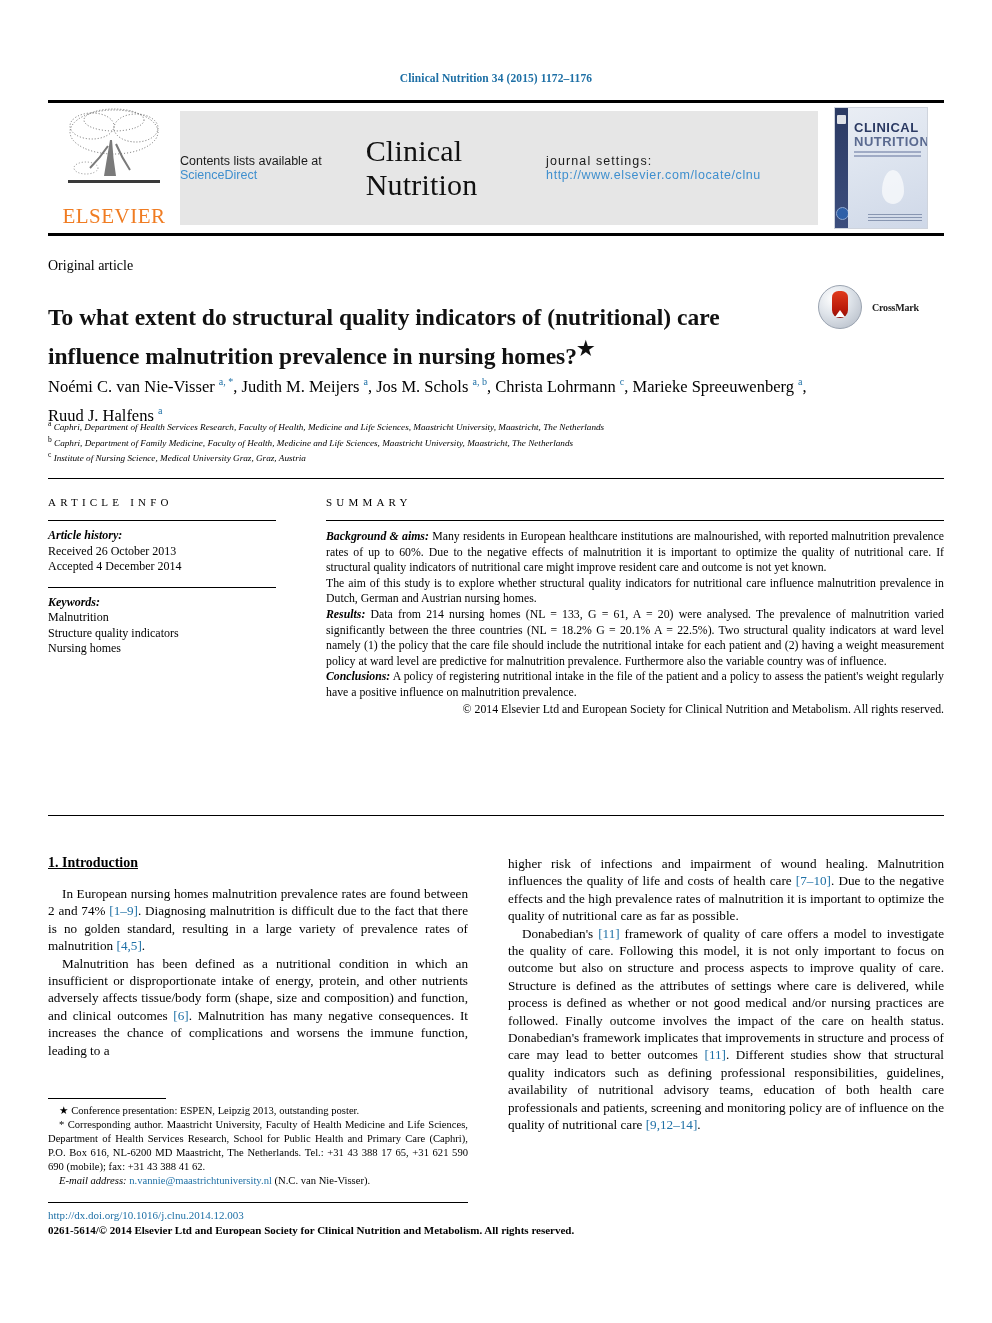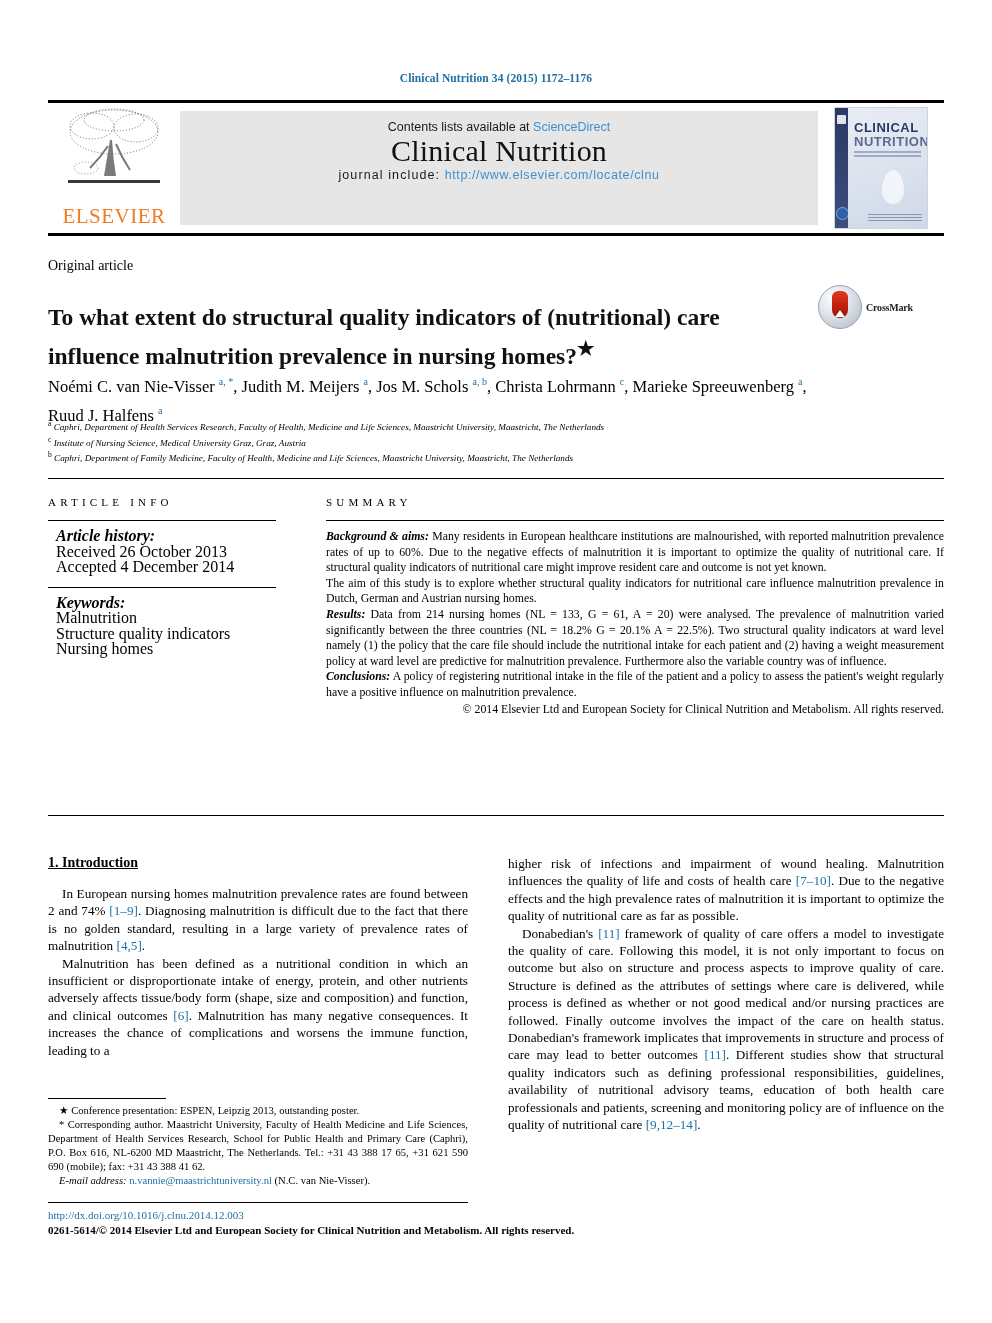--- a/index.html
+++ b/index.html
@@ -69,21 +69,21 @@
     font-size: 21px;
     letter-spacing: 0.5px;
     line-height: 1;
     margin-top: 12px;
   }
   .journal-block {
     flex: 1 1 auto;
     background: #e6e6e6;
     margin: 8px 0 8px 0;
     display: flex;
-    flex-direction: column;
+    flex-direction: row;
     align-items: center;
     justify-content: flex-start;
     padding: 9px 0 10px 0;
     box-sizing: border-box;
   }
   .contents-line {
     font-family: "Liberation Sans", sans-serif;
     font-size: 12.5px;
     color: #1a1a1a;
   }
@@ -202,21 +202,21 @@
     color: #111;
   }
   .crossmark {
     position: absolute;
     right: 48px;
     top: 284px;
     width: 126px;
     height: 46px;
     display: flex;
     align-items: center;
-    gap: 4px;
+    gap: 10px;
     text-align: center;
   }
   .crossmark .badge {
     width: 42px; height: 42px;
     border-radius: 50%;
     background: radial-gradient(circle at 35% 30%, #ffffff 0%, #dfe4ea 42%, #aeb6c2 100%);
     border: 1px solid #9aa3b0;
     position: relative;
     flex: 0 0 42px;
   }
@@ -296,24 +296,23 @@
   }
   .hr-thin {
     border-top: 1.4px solid #000;
     margin-top: 12px;
   }
   .hr-sep {
     border-top: 1.4px solid #000;
     margin: 12px 0 0 0;
   }
   .info-group {
-    font-size: 16px;
+    font-size: 12px;
     line-height: 15.5px;
     padding-top: 7px;
-    margin-left: 8px;
   }
   .info-group .lbl { font-style: italic; font-weight: bold; }
   .sum-body {
     font-size: 11.8px;
     line-height: 15.6px;
     text-align: justify;
     padding-top: 8px;
   }
   .sum-body p { margin: 0; }
   .sum-body .lbl { font-style: italic; font-weight: bold; }
@@ -430,21 +429,21 @@
       </div>
       <div class="elsevier-word">ELSEVIER</div>
     </div>
 
     <div class="journal-block">
       <div class="contents-line">
         <span>Contents lists available at </span><span class="sd">ScienceDirect</span>
       </div>
       <div class="journal-title">Clinical Nutrition</div>
       <div class="homepage-line">
-        <span>journal include: </span><span class="url">http://www.elsevier.com/locate/clnu</span>
+        <span>journal settings: </span><span class="url">http://www.elsevier.com/locate/clnu</span>
       </div>
     </div>
 
     <div class="cover-block">
       <div class="cover">
         <div class="cover-spine">
           <div class="els"></div>
           <div class="eu"></div>
         </div>
         <div class="cover-body">
@@ -464,22 +463,22 @@
 
   <div class="crossmark">
     <div class="badge"></div>
     <div class="cm-label">CrossMark</div>
   </div>
 
   <div class="authors"><span>Noémi C. van Nie-Visser </span><sup>a, *</sup>, <span>Judith M. Meijers </span><sup>a</sup>, <span>Jos M. Schols </span><sup>a, b</sup>, <span>Christa Lohrmann </span><sup>c</sup>, <span>Marieke Spreeuwenberg </span><sup>a</sup>, <span>Ruud J. Halfens </span><sup>a</sup></div>
 
   <div class="affils">
       <div><sup>a</sup> Caphri, Department of Health Services Research, Faculty of Health, Medicine and Life Sciences, Maastricht University, Maastricht, The Netherlands</div>
+      <div><sup>b</sup> Caphri, Department of Family Medicine, Faculty of Health, Medicine and Life Sciences, Maastricht University, Maastricht, The Netherlands</div>
       <div><sup>c</sup> Institute of Nursing Science, Medical University Graz, Graz, Austria</div>
-      <div><sup>b</sup> Caphri, Department of Family Medicine, Faculty of Health, Medicine and Life Sciences, Maastricht University, Maastricht, The Netherlands</div>
     </div>
 
   <div class="rule-top"></div>
 
   <div class="info-col">
     <div class="sec-head">ARTICLE INFO</div>
     <div class="hr-thin"></div>
     <div class="info-group">
       <div class="lbl">Article history:</div>
       <div>Received 26 October 2013</div>

